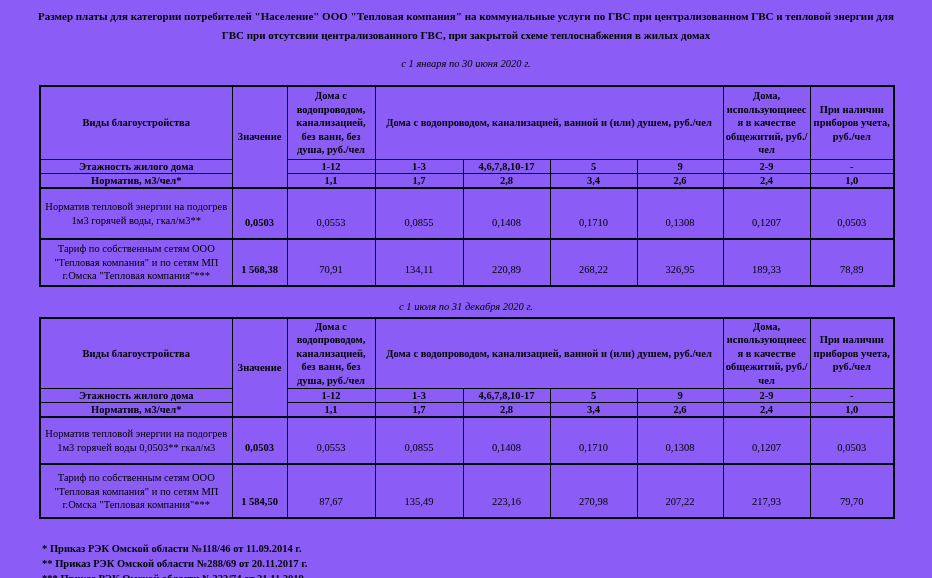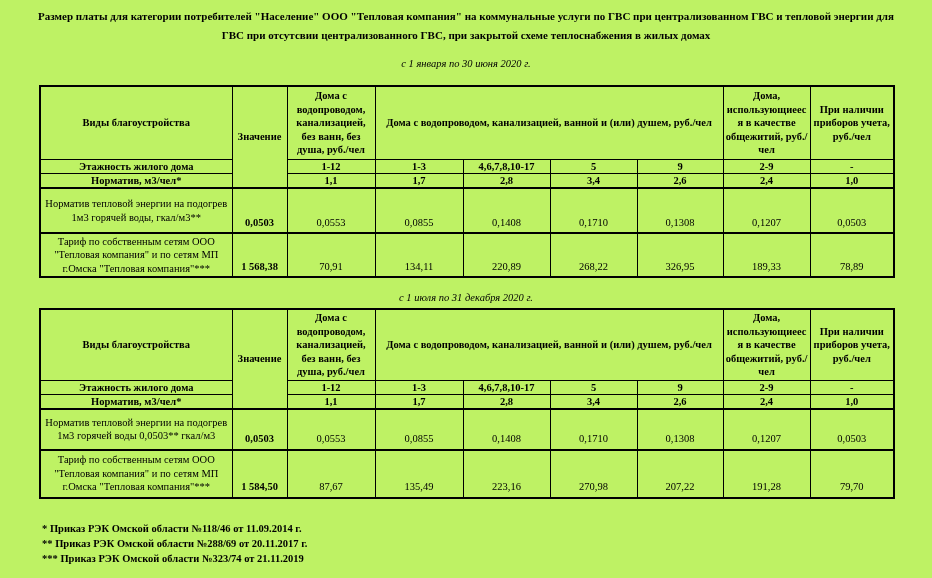--- a/index.html
+++ b/index.html
@@ -1,17 +1,17 @@
 <!DOCTYPE html>
 <html><head>
 <meta charset="utf-8">
 <style>
   html,body{margin:0;padding:0;background:#fff;}
   .page{
-    width:932px;height:578px;background:#bef264;position:relative;
+    width:932px;height:578px;background:#8b5cf6;position:relative;
     font-family:"Liberation Serif","DejaVu Serif",serif;color:#000;
     overflow:hidden;
   }
   .doc-title{
     padding-top:7px;margin:0 auto;width:880px;text-align:center;
     font-weight:bold;font-size:11px;line-height:19px;
   }
   .caption{
     text-align:center;font-size:10.5px;font-weight:normal;font-style:italic;
   }
@@ -25,21 +25,21 @@
   table.tariff.t1{margin-top:16px;}
   table.tariff.t2{margin-top:5px;}
   table.tariff td{
     border:1px solid #000;text-align:center;vertical-align:middle;
     padding:1px 2px;line-height:1.28;overflow:hidden;word-wrap:break-word;
   }
   tr.hdr td{font-weight:bold;}
   .t1 tr.hdr td{height:70px;}
   .t2 tr.hdr td{height:65px;}
   tr.r-small td{height:11px;font-weight:bold;line-height:1.05;}
-  tr.r-heat td, tr.r-tariff td{border-top:2px solid #000;vertical-align:bottom;padding-bottom:3px;}
+  tr.r-heat td, tr.r-tariff td{border-top:2px solid #000;vertical-align:bottom;padding-bottom:9px;}
   .t1 tr.r-heat td{height:39px;}
   .t1 tr.r-tariff td{height:35px;}
   .t2 tr.r-heat td{height:35px;}
   .t2 tr.r-tariff td{height:42px;}
   tr.r-heat td.lbl, tr.r-tariff td.lbl{vertical-align:middle;padding-bottom:1px;}
   td.lbl-bold{font-weight:normal;margin-top:32px;}
   td.val-bold{font-weight:bold;}
   td.val-right{text-align:right;padding-right:1px;}
   .footnotes{margin:22px 0 0 42px;font-size:10.5px;font-weight:bold;line-height:15px;}
   .footnotes div{margin:0;}
@@ -174,21 +174,21 @@
       <td>0,0503</td>
     </tr>
     <tr class="r-tariff">
       <td class="lbl">Тариф по собственным сетям ООО "Тепловая компания" и по сетям МП г.Омска "Тепловая компания"***</td>
       <td class="val-bold val-right">1 584,50</td>
       <td>87,67</td>
       <td>135,49</td>
       <td>223,16</td>
       <td>270,98</td>
       <td>207,22</td>
-      <td>191,28</td>
+      <td>217,93</td>
       <td>79,70</td>
     </tr>
   </tbody>
     </table>
 
   <div class="footnotes">
     <div>* Приказ РЭК Омской области №118/46 от 11.09.2014 г.</div>
     <div>** Приказ РЭК Омской области №288/69 от 20.11.2017 г.</div>
     <div>*** Приказ РЭК Омской области №323/74 от 21.11.2019</div>
   </div>

